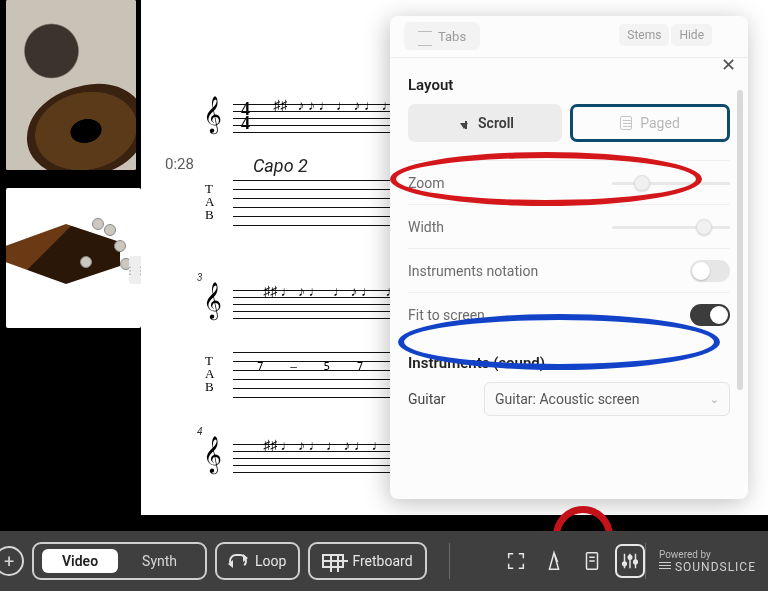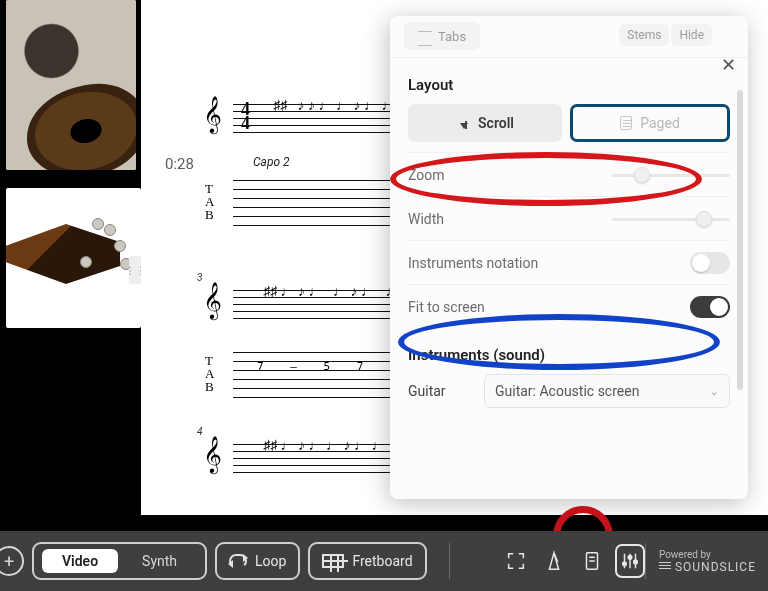--- a/index.html
+++ b/index.html
@@ -18,21 +18,21 @@
   .video-thumb-2 { position: absolute; left: 6px; top: 188px; width: 135px; height: 140px; background: #fff; border-radius: 2px; overflow:hidden; }
   .headstock { position:absolute; left:-6px; top:36px; width:120px; height:60px; background: linear-gradient(135deg,#6b3a14 0 40%,#2a1708 41% 100%); clip-path: polygon(0 40%, 55% 0, 100% 30%, 100% 70%, 55% 100%, 0 60%); }
   .tuner { position:absolute; width:12px; height:12px; background:#ccc7bf; border-radius:50%; border:1px solid #888;}
   .tuner.t1{left:98px;top:36px;} .tuner.t2{left:108px;top:52px;} .tuner.t3{left:114px;top:70px;}
   .tuner.t4{left:86px;top:30px;} .tuner.t5{left:74px;top:68px;}
   .drag-handle{position:absolute; right:-2px; top:256px; width:14px; height:28px; background:#eee; border-radius:3px; display:flex; align-items:center; justify-content:center; font-size:10px; color:#888; letter-spacing:1px;}
 
   
   .score { position: absolute; left: 141px; top: 0; width: 627px; height: 515px; background: #fff; }
   .timecode { position:absolute; left:24px; top:155px; font-size:15px; color:#5c5c5c; }
-  .capo { position:absolute; left:112px; top:155px; font-size:12px; color:#222; font-style: italic; }
+  .capo { position:absolute; left:112px; top:155px; font-size:18px; color:#222; font-style: italic; }
   .staff { position:absolute; left:92px; background:#fff; }
   .staff-lines{position:relative;}
   .staff-lines .l{height:1px;background:#111; margin-bottom:6px;}
   .tab-lines .l{height:1px;background:#111; margin-bottom:8px;}
   .clef{position:absolute;left:-30px;top:-8px;font-size:32px;font-family:serif;}
   .timesig{position:absolute;left:8px;top:-2px;font-family:serif;font-weight:bold;font-size:18px;line-height:14px;}
   .tab-label{position:absolute;left:-28px;top:2px;font-family:serif;font-size:13px;line-height:13px;}
   .barnum{position:absolute;left:-36px;top:-18px;font-size:10px;font-style:italic;color:#333;}
   .notes{position:absolute;font-family:serif;font-size:14px;white-space:nowrap;}
   .tabnums{position:absolute;font-family:monospace;font-size:11px;white-space:nowrap;letter-spacing:10px;}
@@ -41,21 +41,21 @@
   .panel { position:absolute; right:20px; top:16px; width:358px; height:483px; background:#fcfcfc; border-radius:8px; box-shadow: -2px 4px 24px rgba(0,0,0,.25); padding:0; }
   .panel-topbar{position:relative;height:42px;border-bottom:1px solid #eee;}
   .tabs-pill{position:absolute;left:14px;top:6px;height:28px;padding:0 14px;border-radius:6px;background:#f3f3f3;color:#9b9b9b;display:flex;align-items:center;font-size:13px;gap:6px;}
   .tabs-pill .ic{display:inline-block;width:14px;height:10px;border:1.5px solid #bdbdbd;border-left:none;border-right:none;border-bottom:none;position:relative;}
   .tabs-pill .ic::after{content:"";position:absolute;left:0;bottom:-5px;width:14px;border-top:1.5px solid #bdbdbd;}
   .stems-hide{position:absolute;right:36px;top:8px;display:flex;gap:2px;}
   .mini-btn{font-size:12px;color:#9b9b9b;background:#f3f3f3;border-radius:5px;padding:4px 8px;cursor:pointer;}
   .close-x{position:absolute;right:8px;top:34px;font-size:18px;color:#555;cursor:pointer;padding:4px;}
   .panel-body{padding:6px 18px 12px 18px;}
   .section-h{font-size:15px;font-weight:600;color:#222;margin:12px 0 10px 0;}
-  .seg{display:flex;gap:8px;margin-bottom:10px;}
+  .seg{display:flex;gap:8px;margin-bottom:18px;}
   .seg-btn{flex:1;height:38px;border-radius:7px;display:flex;align-items:center;justify-content:center;gap:8px;font-size:14px;cursor:pointer;}
   .seg-btn.active{background:#ececec;color:#3b3b3b;font-weight:600;}
   .seg-btn.inactive{background:#fcfcfc;color:#b8b8b8;border:3px solid #0c4a6e;}
   .seg-icon{display:inline-block;width:14px;height:14px;position:relative;}
   .arrow-down{width:0;height:0;border-left:4px solid transparent;border-right:4px solid transparent;border-top:6px solid #444;position:absolute;top:7px;left:4px;}
   .arrow-down::before{content:"";position:absolute;left:1.25px;top:-8px;width:1.5px;height:8px;background:#444;}
   .paged-ic{width:12px;height:14px;border:1.5px solid #c7c7c7;border-radius:2px;position:relative;}
   .paged-ic::after{content:"";position:absolute;left:2px;top:3px;width:8px;height:1.2px;background:#c7c7c7;box-shadow:0 3px 0 #c7c7c7,0 6px 0 #c7c7c7;}
   .row{display:flex;align-items:center;justify-content:space-between;height:44px;border-top:1px solid #f0f0f0;}
   .row:first-of-type{border-top:none;}

